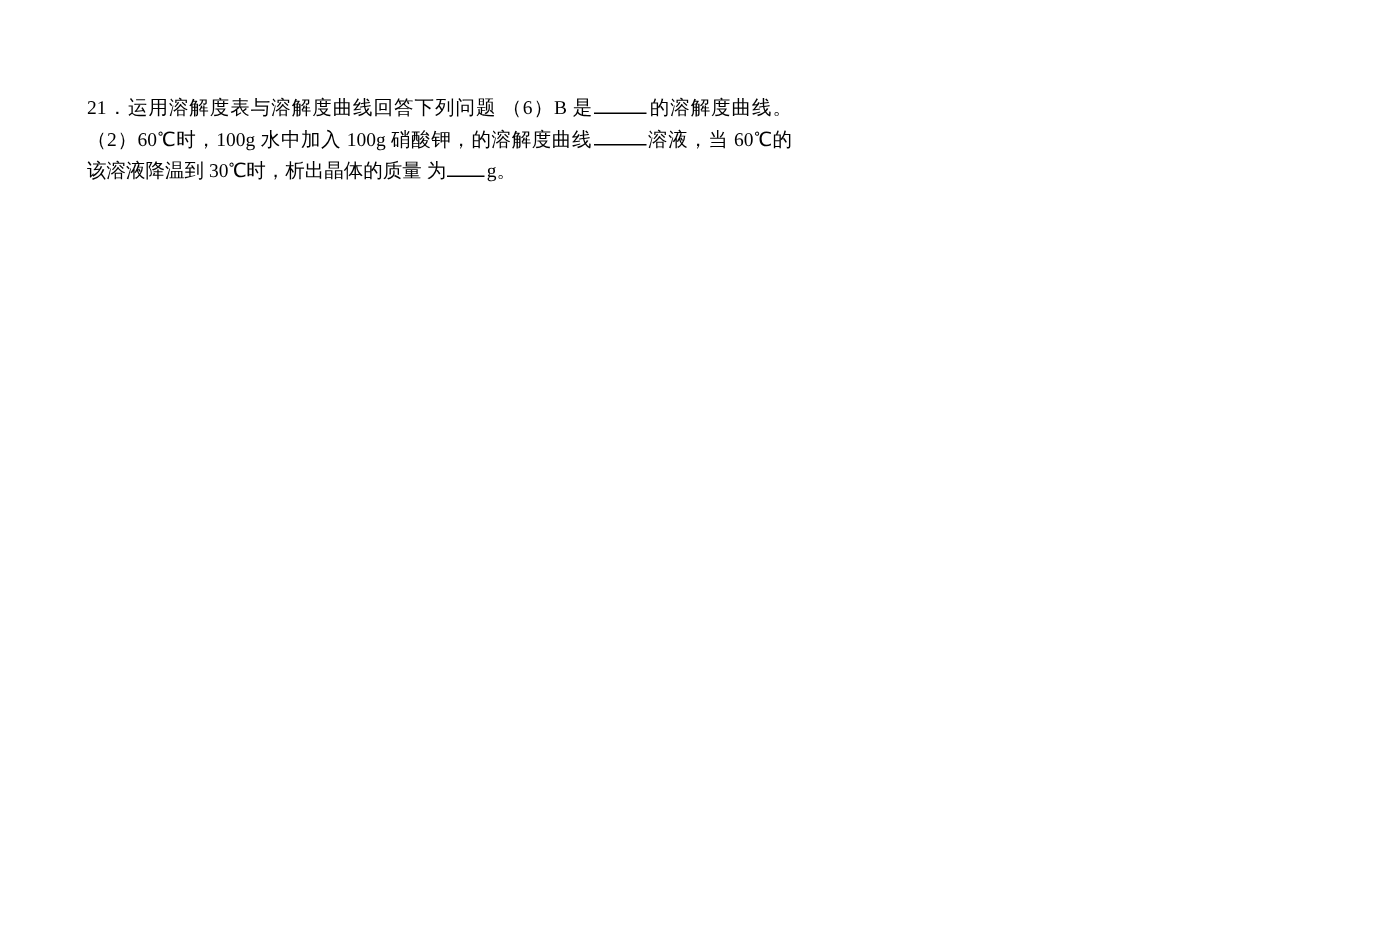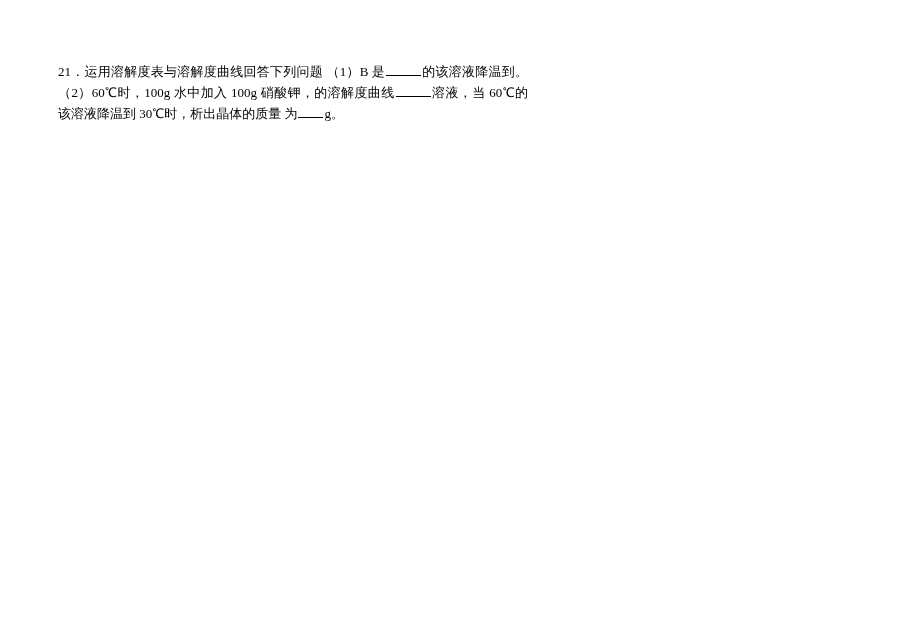--- a/index.html
+++ b/index.html
@@ -37,16 +37,16 @@
       min-width: 25px;
     }
     .blank-medium {
       min-width: 35px;
     }
   </style>
 </head>
 <body>
 
 <div class="content">
-  <span class="question-number">21</span><span>．</span><span>运用溶解度表与溶解度曲线回答下列问题 </span><span>（1）B 是</span><span class="blank blank-medium"></span><span>的该溶液降温到。</span><span>（2）60℃时，100g</span>
+  <span class="question-number">21</span><span>．</span><span>运用溶解度表与溶解度曲线回答下列问题 </span><span>（6）B 是</span><span class="blank blank-medium"></span><span>的溶解度曲线。</span><span>（2）60℃时，100g</span>
   <span>水中加入 100g 硝酸钾，的溶解度曲线</span><span class="blank blank-medium"></span><span>溶液，当 60℃的该溶液降温到 30℃时，析出晶体的质量</span>
   <span>为</span><span class="blank blank-short"></span><span>g。</span>
 </div>
 
 </body></html>

